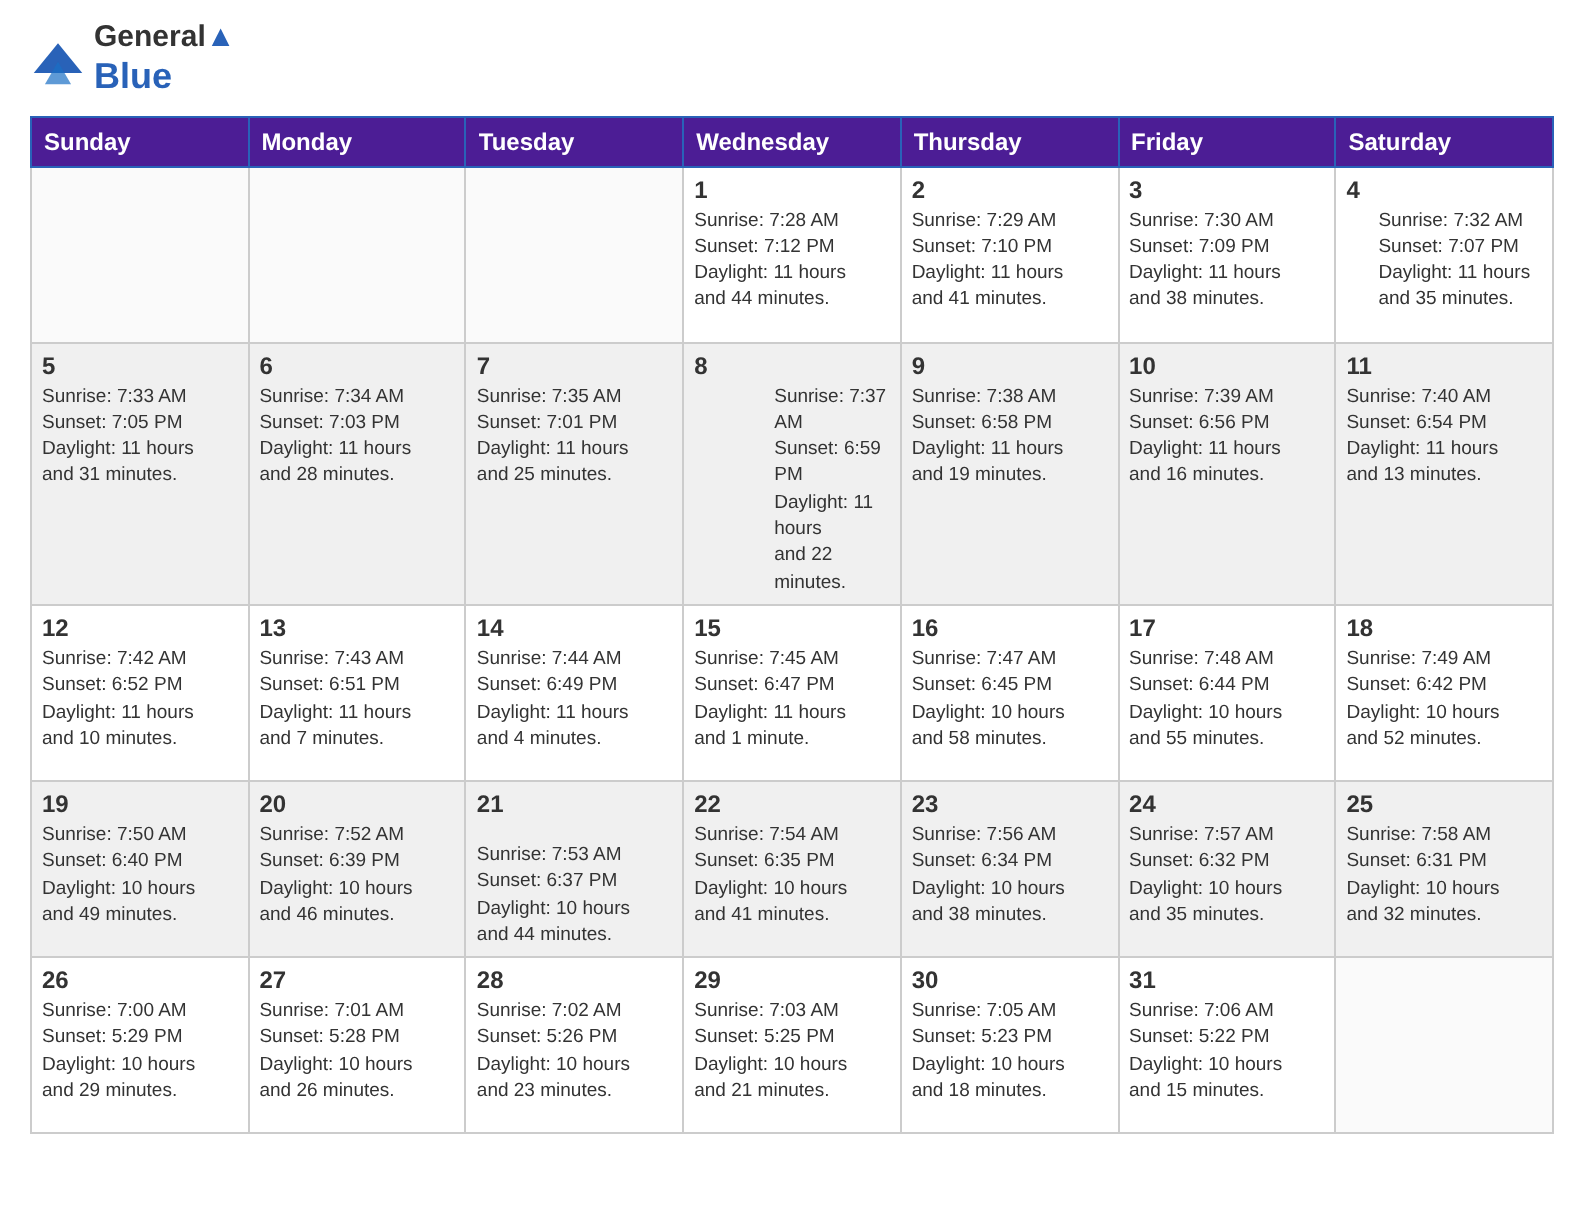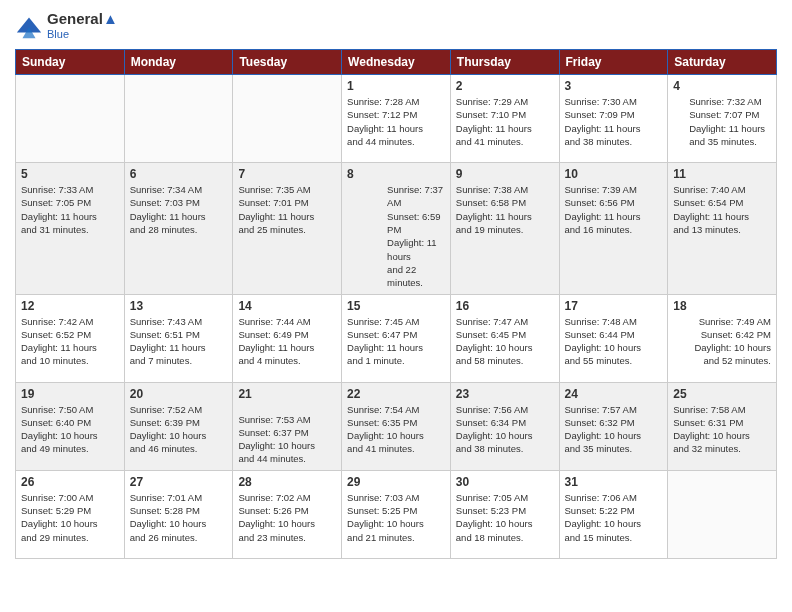--- a/index.html
+++ b/index.html
@@ -46,21 +46,21 @@
       color: #555;
     }
     .calendar {
       flex: 1;
       border: 1px solid #ccc;
       border-collapse: collapse;
       width: 100%;
       table-layout: fixed;
     }
     .calendar th {
-      background-color: #7f1d1d;
+      background-color: #4c1d95;
       color: white;
       text-align: left;
       padding: 5px 6px;
       font-size: 12px;
       font-weight: bold;
       border: 1px solid #2962b8;
     }
     .calendar td {
       vertical-align: top;
       border: 1px solid #ccc;
@@ -96,21 +96,21 @@
 
 <div class="page">
   <div class="header">
     <div class="logo">
       <svg class="logo-icon" viewBox="0 0 30 30" xmlns="http://www.w3.org/2000/svg">
         <polygon points="2,22 15,6 28,22" fill="#2962b8"></polygon>
         <polygon points="8,28 15,16 22,28" fill="#1a6fc4" opacity="0.7"></polygon>
       </svg>
       <div>
         <div style="font-size:15px;font-weight:bold;color:#333;line-height:1.2;">General<span style="color:#2962b8;">▲</span></div>
-        <div style="font-size:11px;font-weight:normal;color:#2962b8;line-height:1.2;">Blue</div>
+        <div style="font-size:18px;font-weight:bold;color:#2962b8;line-height:1.2;">Blue</div>
       </div>
     </div>
     <div class="title-block">
       <div class="month-title"></div>
       <div class="location"></div>
     </div>
   </div>
 
   <table class="calendar">
     <thead>
@@ -247,21 +247,21 @@
           </td>
           <td>
             <span class="day-number">17</span>
             <div class="day-info" style="white-space: pre-line;">Sunrise: 7:48 AM
 Sunset: 6:44 PM
 Daylight: 10 hours
 and 55 minutes.</div>
           </td>
           <td>
             <span class="day-number">18</span>
-            <div class="day-info" style="white-space: pre-line; text-align: right;">Sunrise: 7:49 AM
+            <div class="day-info" style="white-space: pre-line;">Sunrise: 7:49 AM
 Sunset: 6:42 PM
 Daylight: 10 hours
 and 52 minutes.</div>
           </td>
         </tr>
         <tr class="row-shaded">
           <td>
             <span class="day-number">19</span>
             <div class="day-info" style="white-space: pre-line;">Sunrise: 7:50 AM
 Sunset: 6:40 PM

